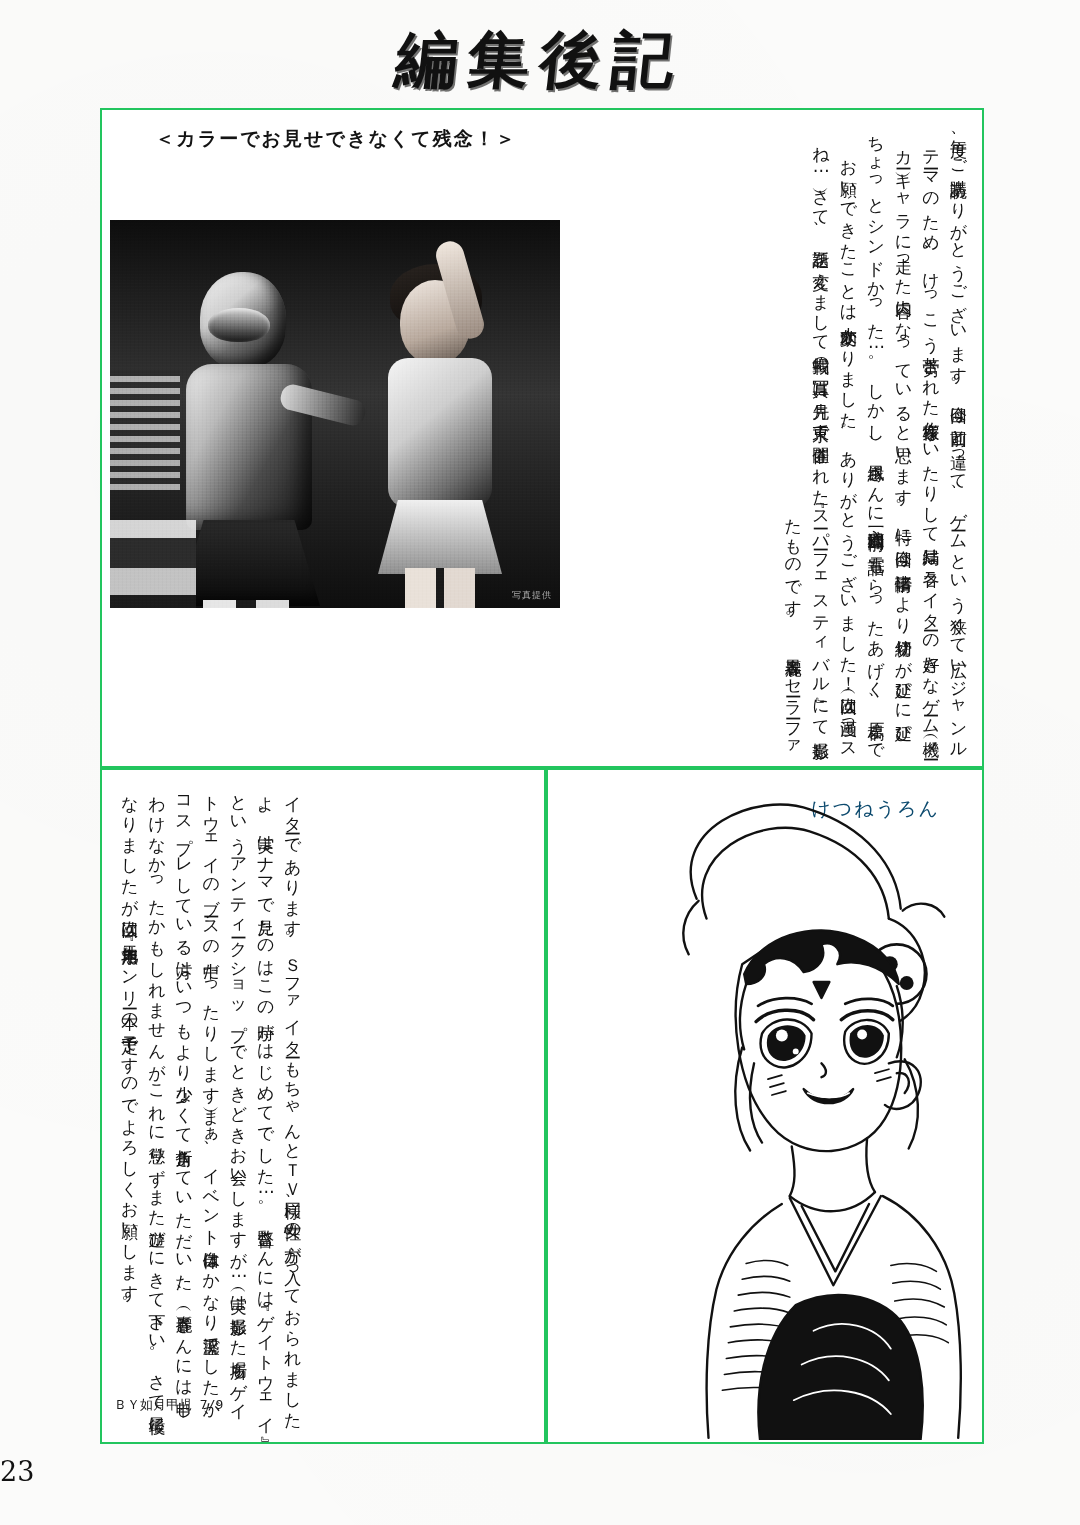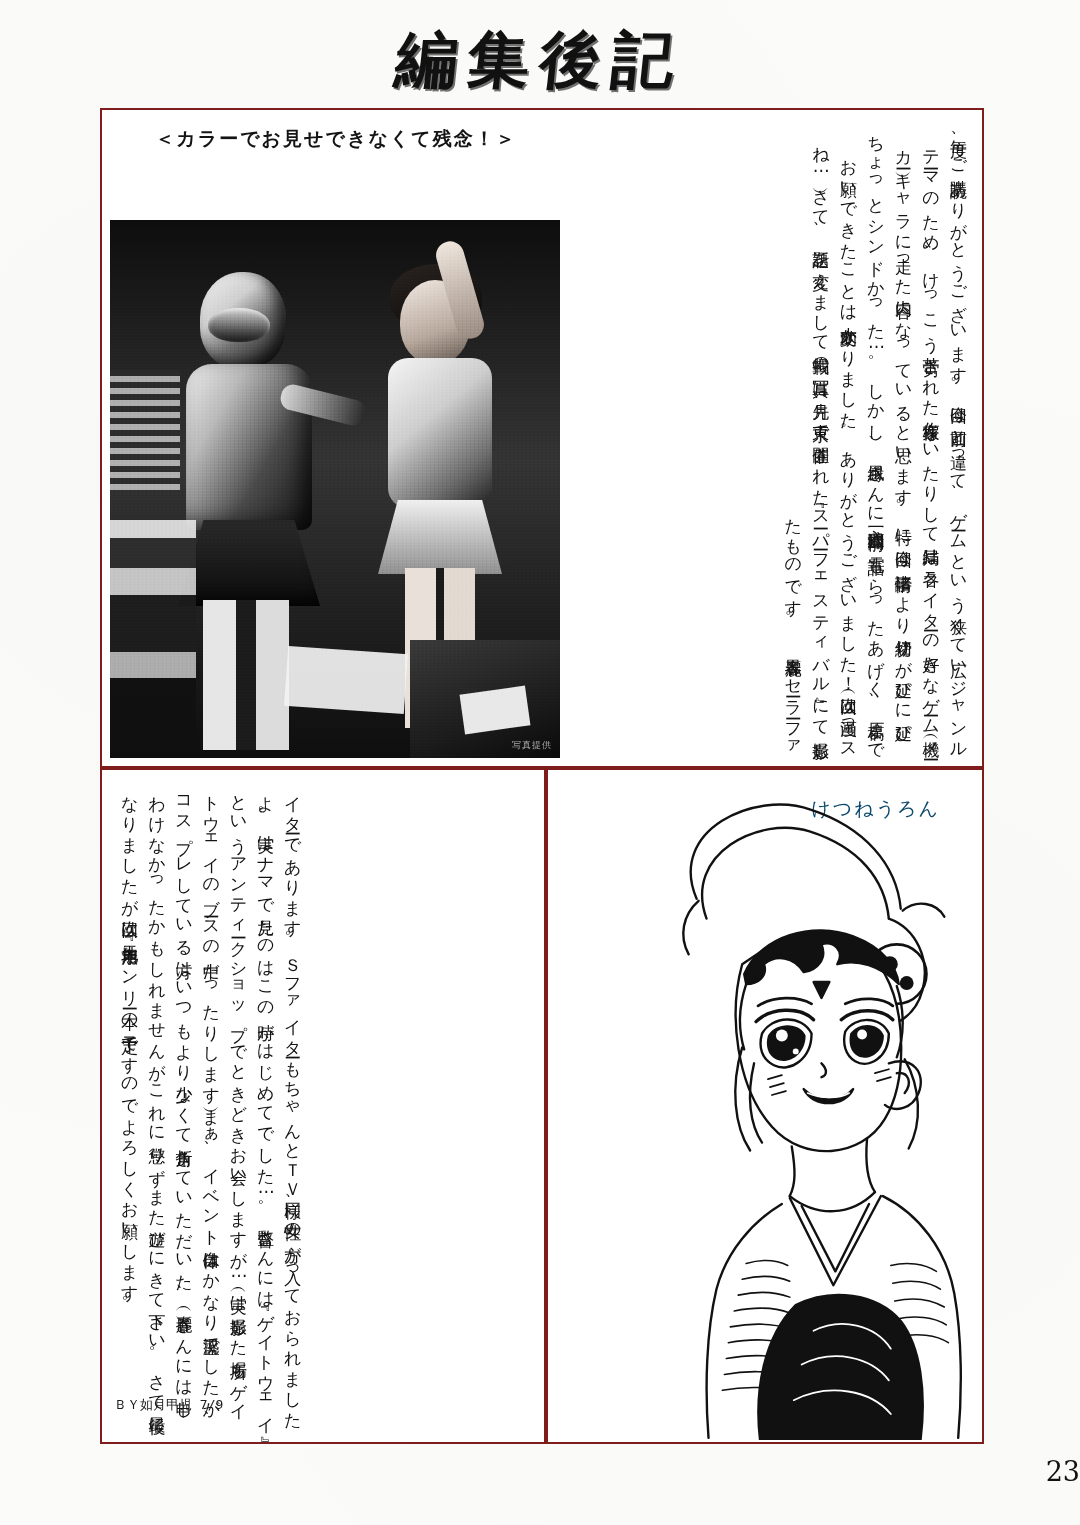--- a/index.html
+++ b/index.html
@@ -45,21 +45,21 @@
     font-size: 62px;
     letter-spacing: 10px;
     color: #111;
     transform: skewX(-6deg);
     text-shadow: 2px 2px 0 rgba(0,0,0,0.55);
   }
 
   
   .frame {
     position: absolute;
-    border: 2px solid #7f1d1d;
+    border: 2px solid #22c55e;
     box-sizing: border-box;
     background: #fff;
   }
   #top-frame {
     left: 100px;
     top: 108px;
     width: 884px;
     height: 660px;
   }
   #bottom-left-frame {
@@ -112,21 +112,21 @@
     color: #141414;
     font-family: "DejaVu Sans", sans-serif;
   }
 
   
   #photo {
     position: absolute;
     left: 8px;
     top: 110px;
     width: 450px;
-    height: 538px;
+    height: 388px;
     background: #2b2b2b;
     overflow: hidden;
   }
   #photo .ph-bg {
     position: absolute;
     inset: 0;
     background:
       linear-gradient(180deg, #0d0d0d 0%, #1d1d1d 18%, #343434 45%, #222 70%, #0e0e0e 100%);
   }
   #photo .ph-grain {
@@ -360,21 +360,21 @@
     position: absolute;
     inset: 0;
   }
 
   
   #page-number {
     position: absolute;
     left: 0;
     top: 1456px;
     width: 1080px;
-    text-align: right;
+    text-align: left;
     font-family: "DejaVu Serif", serif;
     font-size: 27px;
     color: #111;
   }
 </style>
 </head>
 <body>
 
 <div class="page"></div>
 

